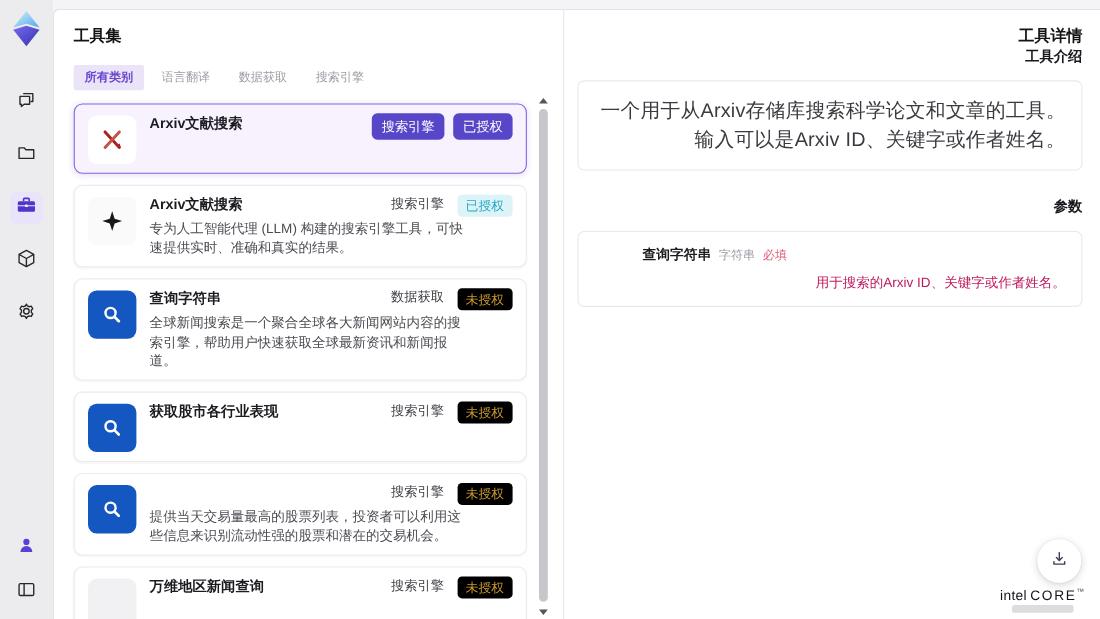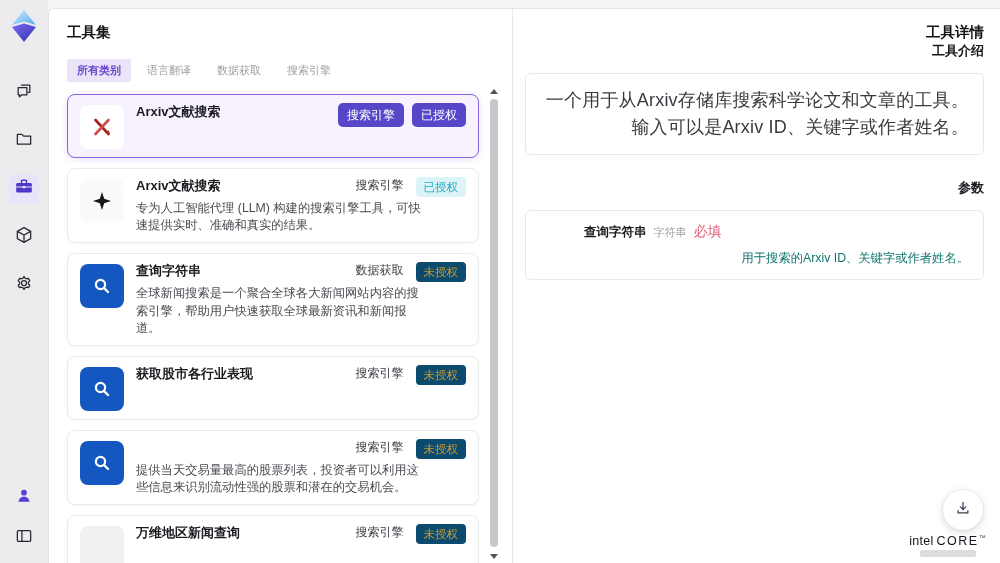--- a/index.html
+++ b/index.html
@@ -54,21 +54,21 @@
   .card.selected .tool-icon { background:#fff; }
   .ic-search-icon { background:#1557c0 !important; }
   .ic-building-icon { background:#f1f1f3 !important; }
   .card-body { flex:1; min-width:0; }
   .card-head { display:flex; align-items:flex-start; }
   .tool-name { font-size:13px; font-weight:700; color:#1b1b20; line-height:17px; }
   .head-spacer { flex:1; }
   .tag-cat { font-size:12px; color:#3f3f46; margin-right:12px; white-space:nowrap; }
   .tag-auth { font-size:11.5px; padding:2.5px 8px; border-radius:4px; white-space:nowrap; }
   .tag-auth.authorized { background:#dcf3f8; color:#27a9c3; }
-  .tag-auth.unauthorized { background:#0c4a6e; color:#c9992e; }
+  .tag-auth.unauthorized { background:#000000; color:#c9992e; }
   .card.selected .tag-cat,
   .card.selected .tag-auth {
     background:#5747c8; color:#fff; padding:3.5px 9px; border-radius:5px; font-size:12px; margin-right:0;
   }
   .card.selected .tag-cat { margin-right:8px; }
   .tool-desc { font-size:12.3px; color:#4b4b52; line-height:1.4; margin-top:3px; max-width:288px; }
 
   
   .scroll-track { position:absolute; right:13px; top:78px; bottom:0; width:10px; }
   .scroll-arrow-up, .scroll-arrow-down {
@@ -92,22 +92,22 @@
     padding:13px 14px; font-size:18px; color:#3a3a40; line-height:1.5; letter-spacing:.2px;
   }
   .params-heading { margin-top:24px; }
   .param-box {
     margin-top:13px; border:1px solid #e9e9ec; border-radius:6px; background:#fff;
     padding:12px 14px;
   }
   .param-head { display:flex; align-items:baseline;margin-left:44px; }
   .param-name { font-size:12.5px; font-weight:700; color:#1b1b20; }
   .param-type { font-size:11px; color:#9a9aa2; margin-left:7px; }
-  .param-required { font-size:14px; color:#e0607a; margin-left:7px; }
-  .param-desc { margin-top:9px; font-size:12.3px; color:#0f766e; }
+  .param-required { font-size:11px; color:#e0607a; margin-left:7px; }
+  .param-desc { margin-top:9px; font-size:12.3px; color:#be185d; }
 
   
   .fab {
     position:absolute; right:17px; bottom:33px; width:40px; height:40px; border-radius:50%;
     background:#fff; box-shadow:0 2px 8px rgba(0,0,0,.16), 0 0 0 1px rgba(0,0,0,.03);
     display:flex; align-items:center; justify-content:center; cursor:pointer; z-index:8;
   }
   .intel-badge { position:absolute; right:14px; bottom:6px; text-align:center; z-index:8; }
   .intel-text { font-size:12.5px; color:#14141c; letter-spacing:.3px; }
   .intel-text .b1 { font-weight:400; }

